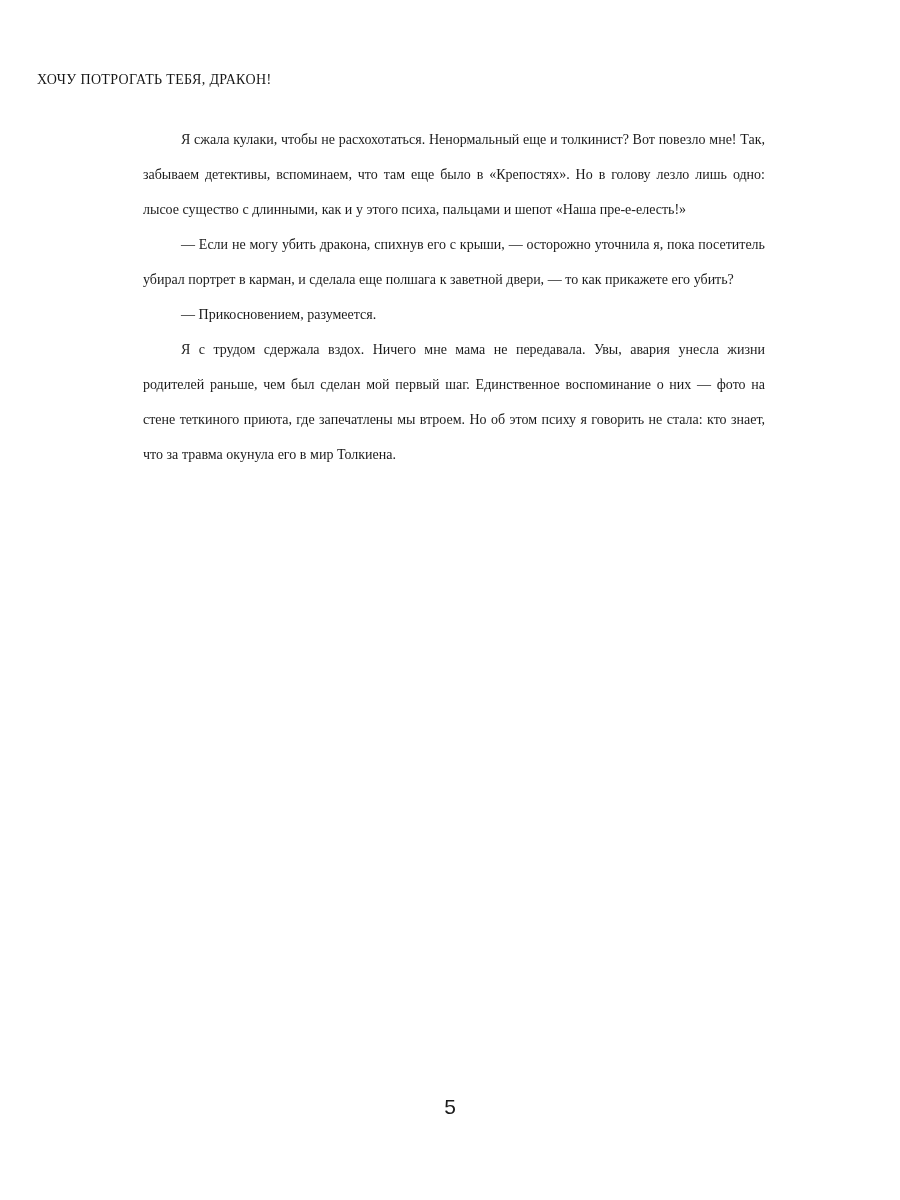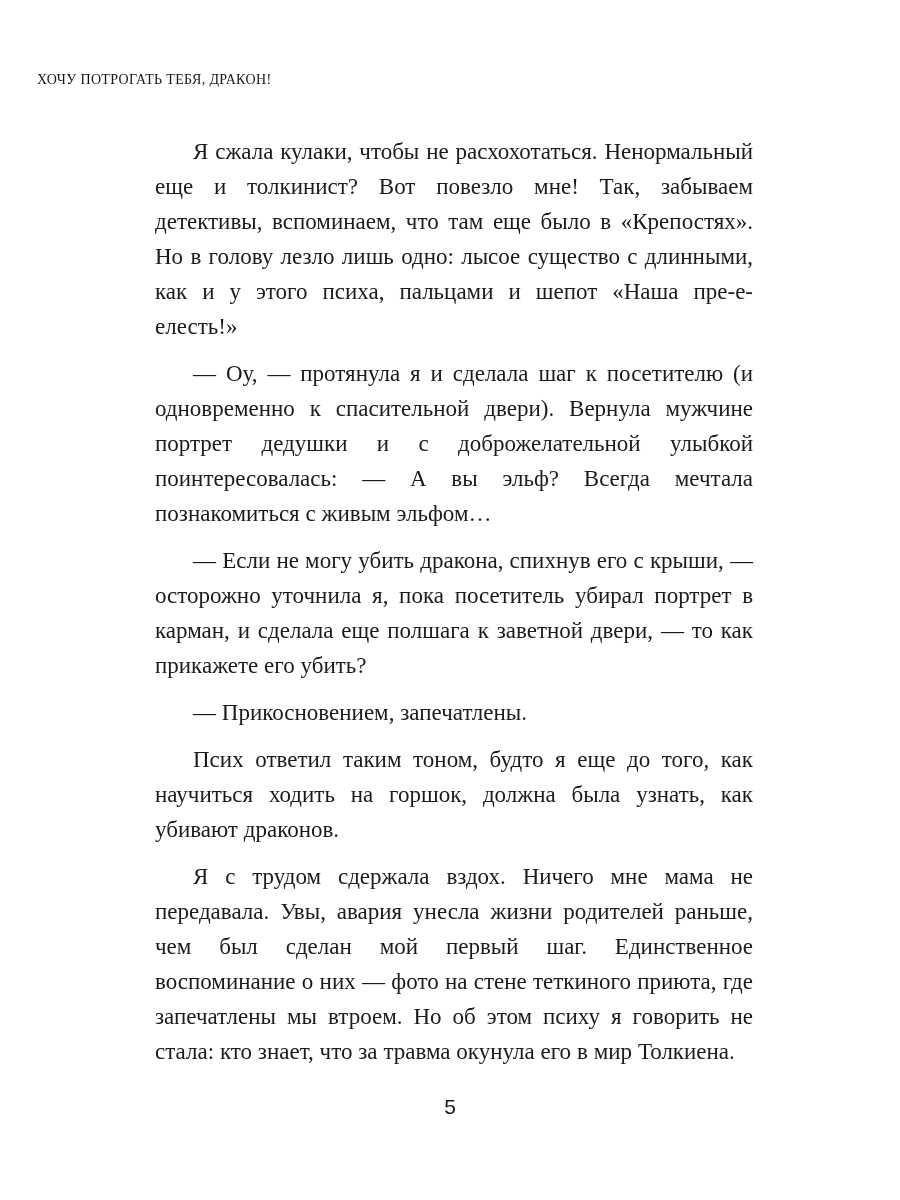--- a/index.html
+++ b/index.html
@@ -42,22 +42,22 @@
 
   
   .text-block {
     position: absolute;
     top: 122px;
     left: 143px;
     width: 622px;
   }
 
   .para {
-    margin: 12px;
-    font-size: 23px;
+    margin: 0;
+    font-size: 14px;
     line-height: 35px;
     text-align: justify;
     text-indent: 38px;
     color: #1b1b1b;
     hyphens: manual;
     word-spacing: 0.1px;
   }
 
   
   .para:last-child {
@@ -78,22 +78,20 @@
 </style>
 </head>
 <body>
 
 <div class="page">
 
   <div class="chapter-title">ХОЧУ ПОТРОГАТЬ ТЕБЯ, ДРАКОН!</div>
 
   <div class="text-block">
     <p class="para">Я сжала кулаки, чтобы не расхохотаться. Ненормальный еще и толкинист? Вот повезло мне! Так, забываем детективы, вспоминаем, что там еще было в «Крепостях». Но в голову лезло лишь одно: лысое существо с длинными, как и у этого психа, пальцами и шепот «Наша пре-е-елесть!»</p>
-    <p class="para">— Оу, — протянула я и сделала шаг к посетителю (и одновременно к спасительной двери). Вернула мужчине портрет дедушки и с доброжелательной улыбкой поинтересовалась: — А вы эльф? Всегда мечтала познакомиться с живым эльфом…</p>
     <p class="para">— Если не могу убить дракона, спихнув его с крыши, — осторожно уточнила я, пока посетитель убирал портрет в карман, и сделала еще полшага к заветной двери, — то как прикажете его убить?</p>
-    <p class="para">— Прикосновением, запечатлены.</p>
-    <p class="para">Псих ответил таким тоном, будто я еще до того, как научиться ходить на горшок, должна была узнать, как убивают драконов.</p>
+    <p class="para">— Прикосновением, разумеется.</p>
     <p class="para">Я с трудом сдержала вздох. Ничего мне мама не передавала. Увы, авария унесла жизни родителей раньше, чем был сделан мой первый шаг. Единственное воспоминание о них — фото на стене теткиного приюта, где запечатлены мы втроем. Но об этом психу я говорить не стала: кто знает, что за травма окунула его в мир Толкиена.</p>
   </div>
 
   <div class="folio">5</div>
 
 </div>
 
 </body></html>

